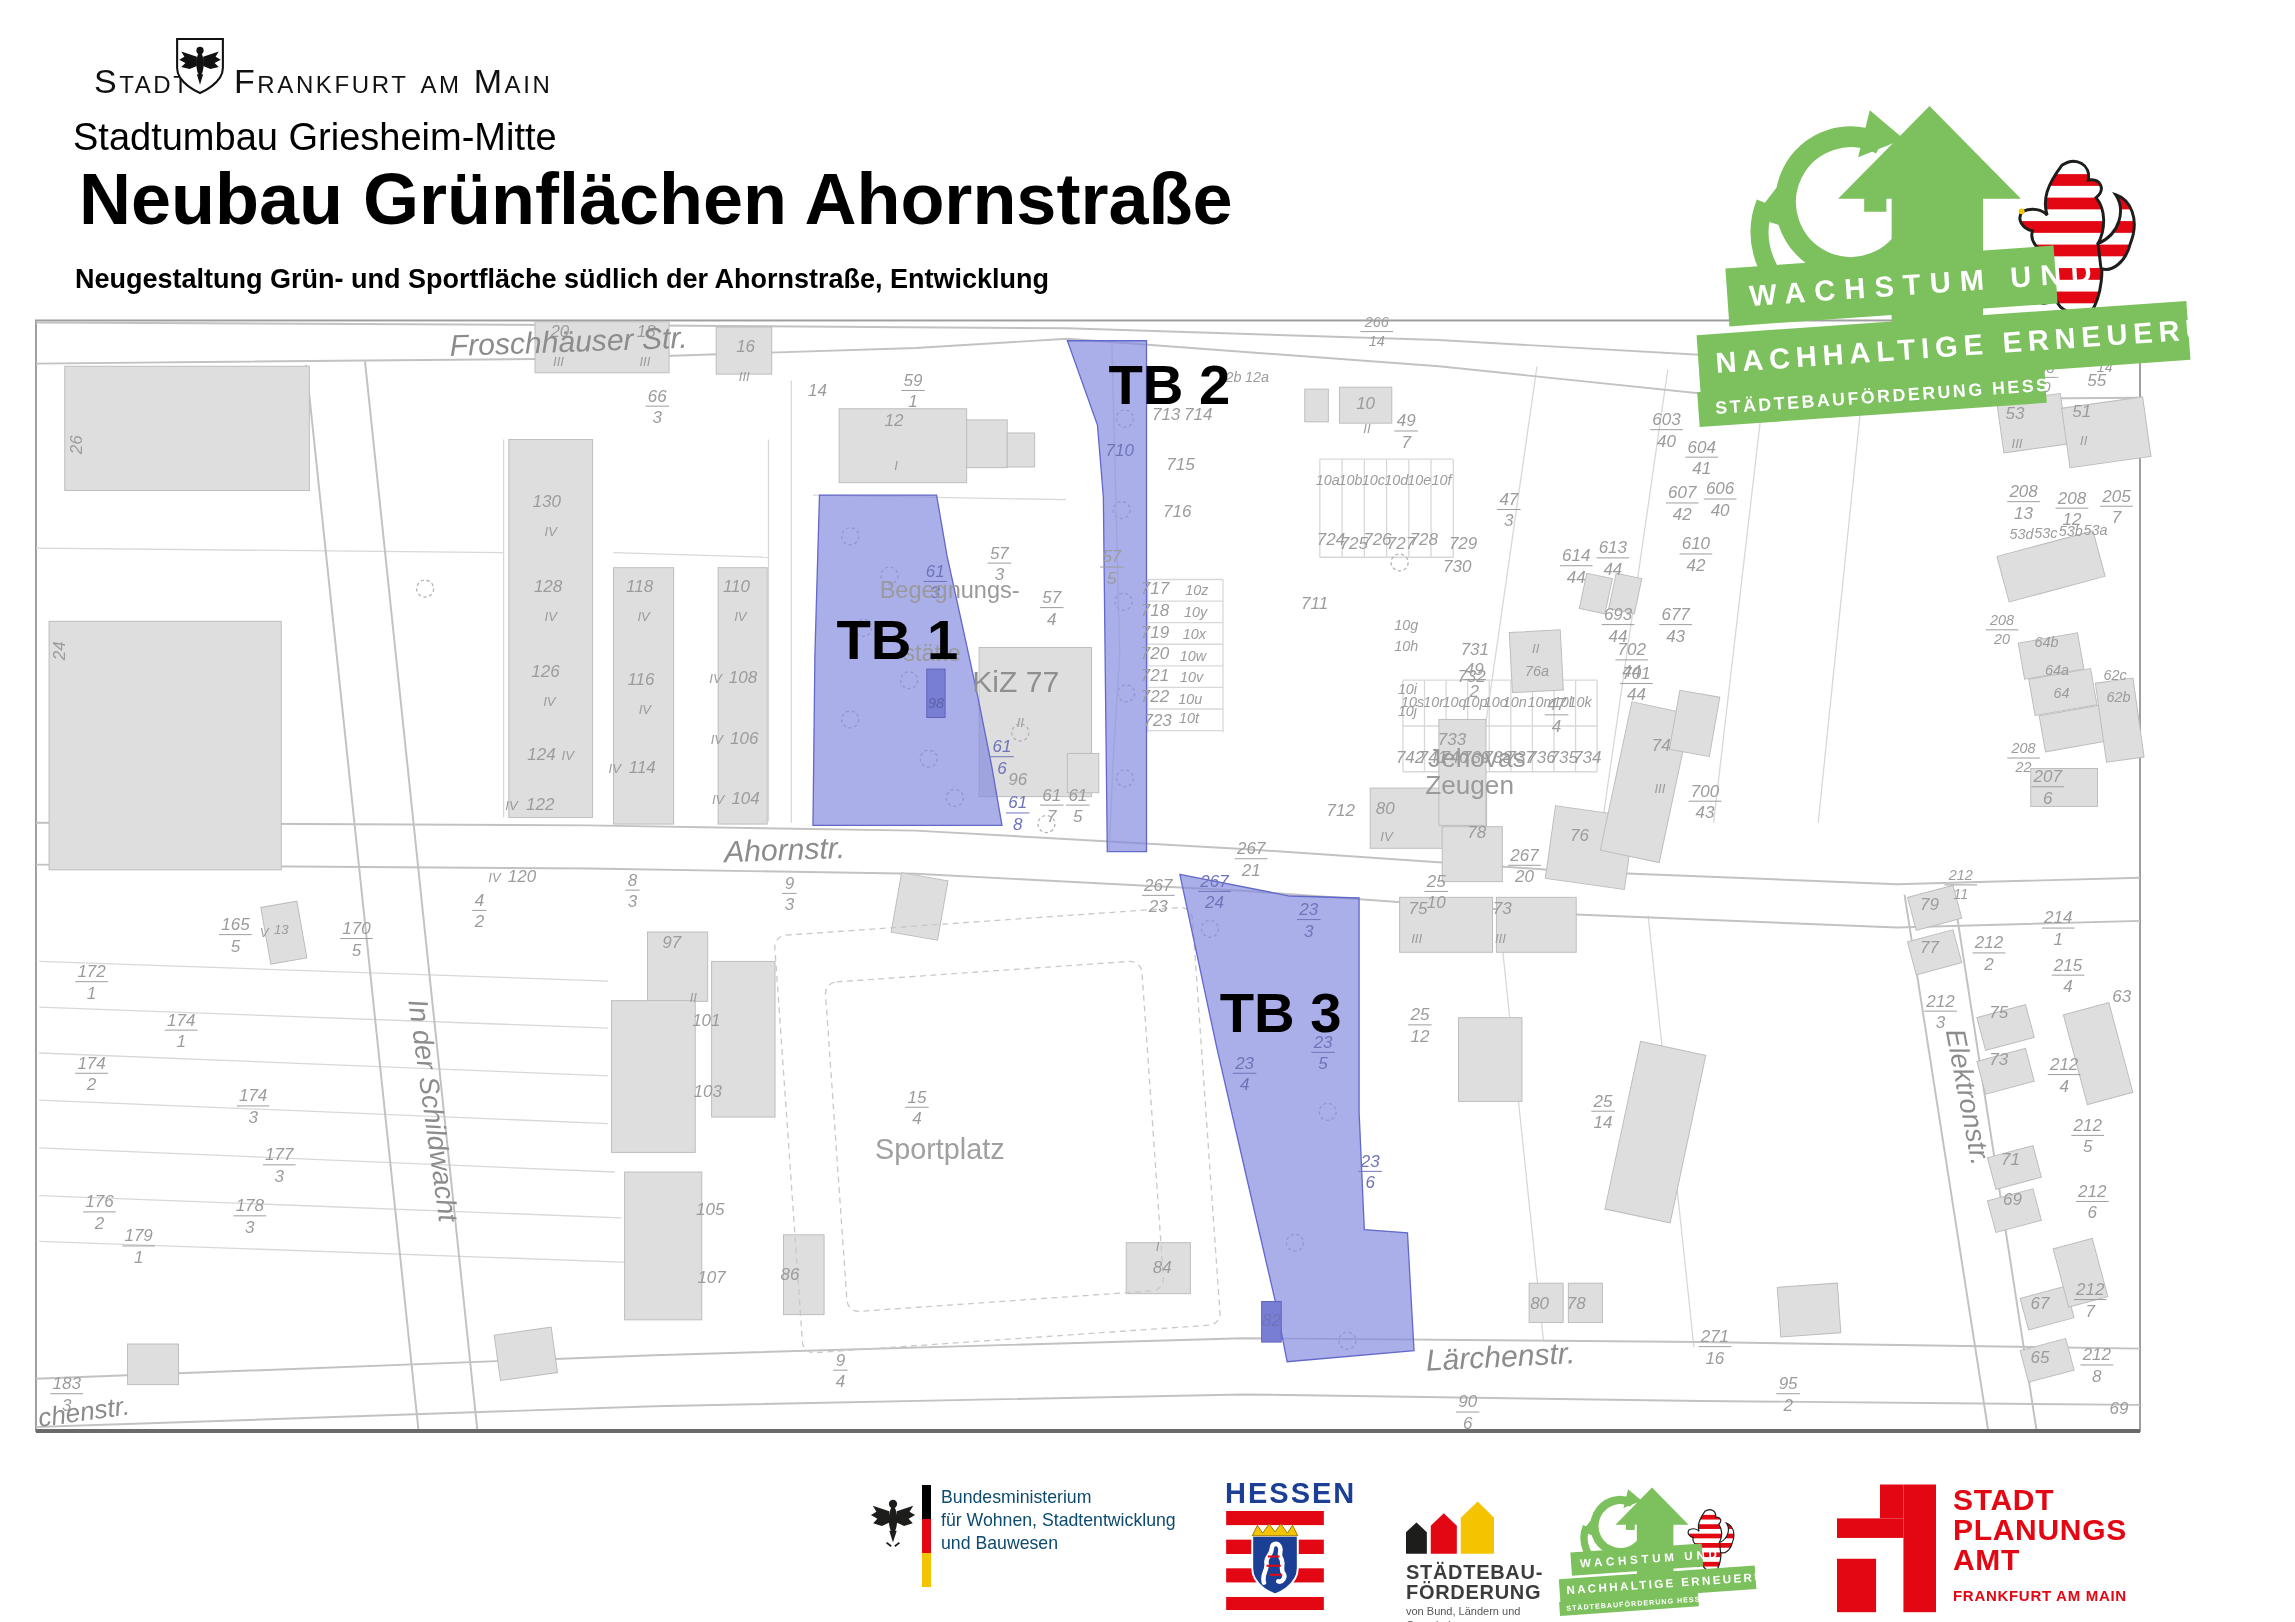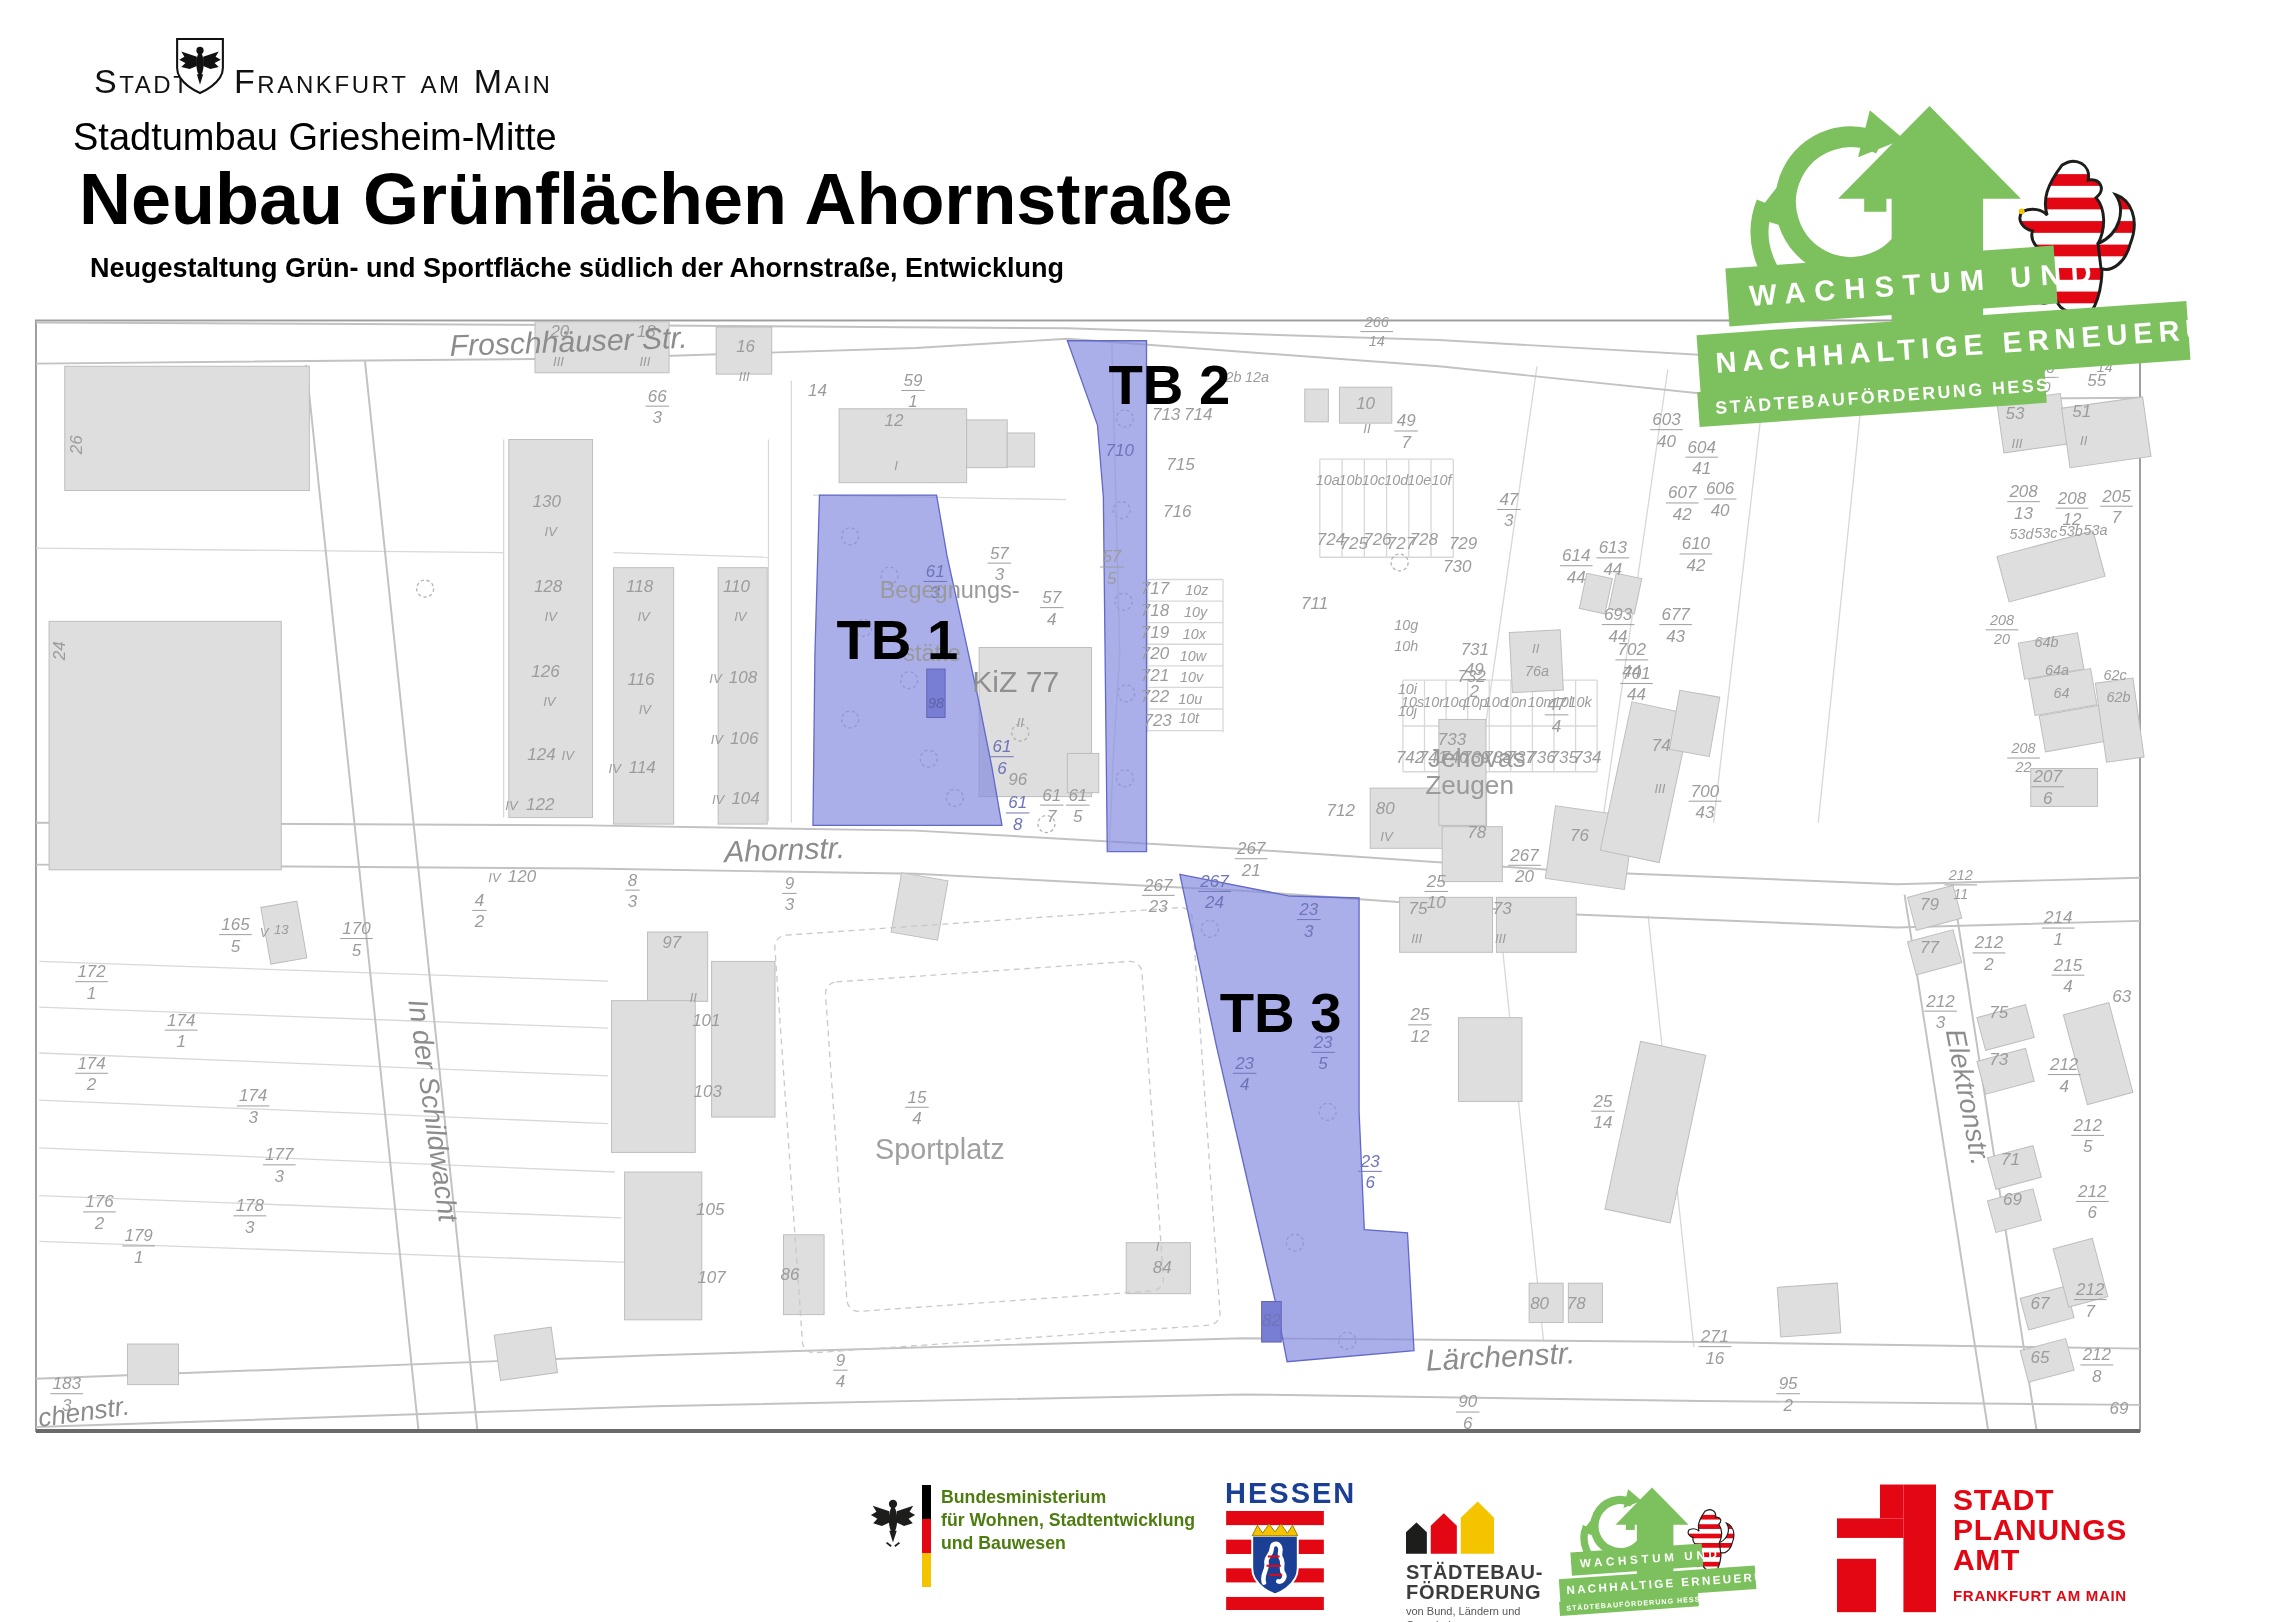--- a/index.html
+++ b/index.html
@@ -11,21 +11,21 @@
     font-size:34px;letter-spacing:2.6px;color:#111;}
   #title1{left:73px;top:116px;font-size:38px;font-weight:400;color:#000;}
   #title2{left:72px;top:158px;font-size:72px;font-weight:700;color:#000;margin-left:7px;}
   .subtitle{left:75px;font-size:27px;font-weight:700;color:#000;}
   
   .banner{position:absolute;background:#7dc15e;color:#fff;font-weight:700;
     display:flex;align-items:center;white-space:nowrap;}
   
   #map-svg{position:absolute;left:0;top:0;}
   
-  .ftxt{position:absolute;color:#4d7c0f;font-size:17.7px;line-height:23px;font-weight:700;}
+  .ftxt{position:absolute;color:#0c4a6e;font-size:17.7px;line-height:23px;font-weight:400;}
   #hessen-word{position:absolute;color:#1b3f94;font-weight:700;font-size:29px;letter-spacing:2px;}
   .sbf-big{position:absolute;font-weight:700;color:#3c3c3b;font-size:20px;line-height:20px;letter-spacing:0.7px;}
   .sbf-small{position:absolute;color:#575756;font-size:11px;line-height:14.4px;}
   .spa-red{position:absolute;color:#e30613;font-weight:700;font-size:30px;line-height:30px;letter-spacing:0.7px;}
   .spa-sub{position:absolute;color:#e30613;font-weight:700;font-size:15px;letter-spacing:0.7px;}
 </style>
 </head>
 <body>
 
 <div id="page">
@@ -40,21 +40,21 @@
         <path d="M44,38 L14,28 L20,38 L10,44 L22,50 L14,58 L30,62 L44,56 Z"></path>
         <path d="M56,38 L86,28 L80,38 L90,44 L78,50 L86,58 L70,62 L56,56 Z"></path>
         <path d="M44,72 L50,92 L56,72 Z"></path>
       </g>
     </svg>
     <span id="city-logo-text" class="abs" style="left:140px;top:26px;font-variant:small-caps;font-weight:300;font-size:34px;letter-spacing:2.6px;color:#111;font-family:'Liberation Sans',sans-serif;">Frankfurt am Main</span>
   </div>
 
   <div id="title1" class="abs">Stadtumbau Griesheim-Mitte</div>
   <div id="title2" class="abs">Neubau Grünflächen Ahornstraße</div>
-  <div class="subtitle abs" style="top:253px;margin-left:15px;">Neugestaltung Grün- und Sportfläche südlich der Ahornstraße, Entwicklung</div>
+  <div class="subtitle abs" style="top:264px;">Neugestaltung Grün- und Sportfläche südlich der Ahornstraße, Entwicklung</div>
 
   <svg id="map-svg" width="2295" height="1622" viewBox="0 0 3509 2480">
       <rect x="55" y="490" width="3217" height="1698" fill="#fff" stroke="#9e9e9e" stroke-width="3"></rect>
       <polyline points="60,1470 930,1500" fill="none" stroke="#d8d8d8" stroke-width="2"></polyline>
       <polyline points="60,1540 930,1572" fill="none" stroke="#d8d8d8" stroke-width="2"></polyline>
       <polyline points="60,1610 930,1645" fill="none" stroke="#d8d8d8" stroke-width="2"></polyline>
       <polyline points="60,1682 930,1718" fill="none" stroke="#d8d8d8" stroke-width="2"></polyline>
       <polyline points="60,1755 940,1792" fill="none" stroke="#d8d8d8" stroke-width="2"></polyline>
       <polyline points="60,1828 950,1862" fill="none" stroke="#d8d8d8" stroke-width="2"></polyline>
       <polyline points="60,1898 960,1930" fill="none" stroke="#d8d8d8" stroke-width="2"></polyline>

